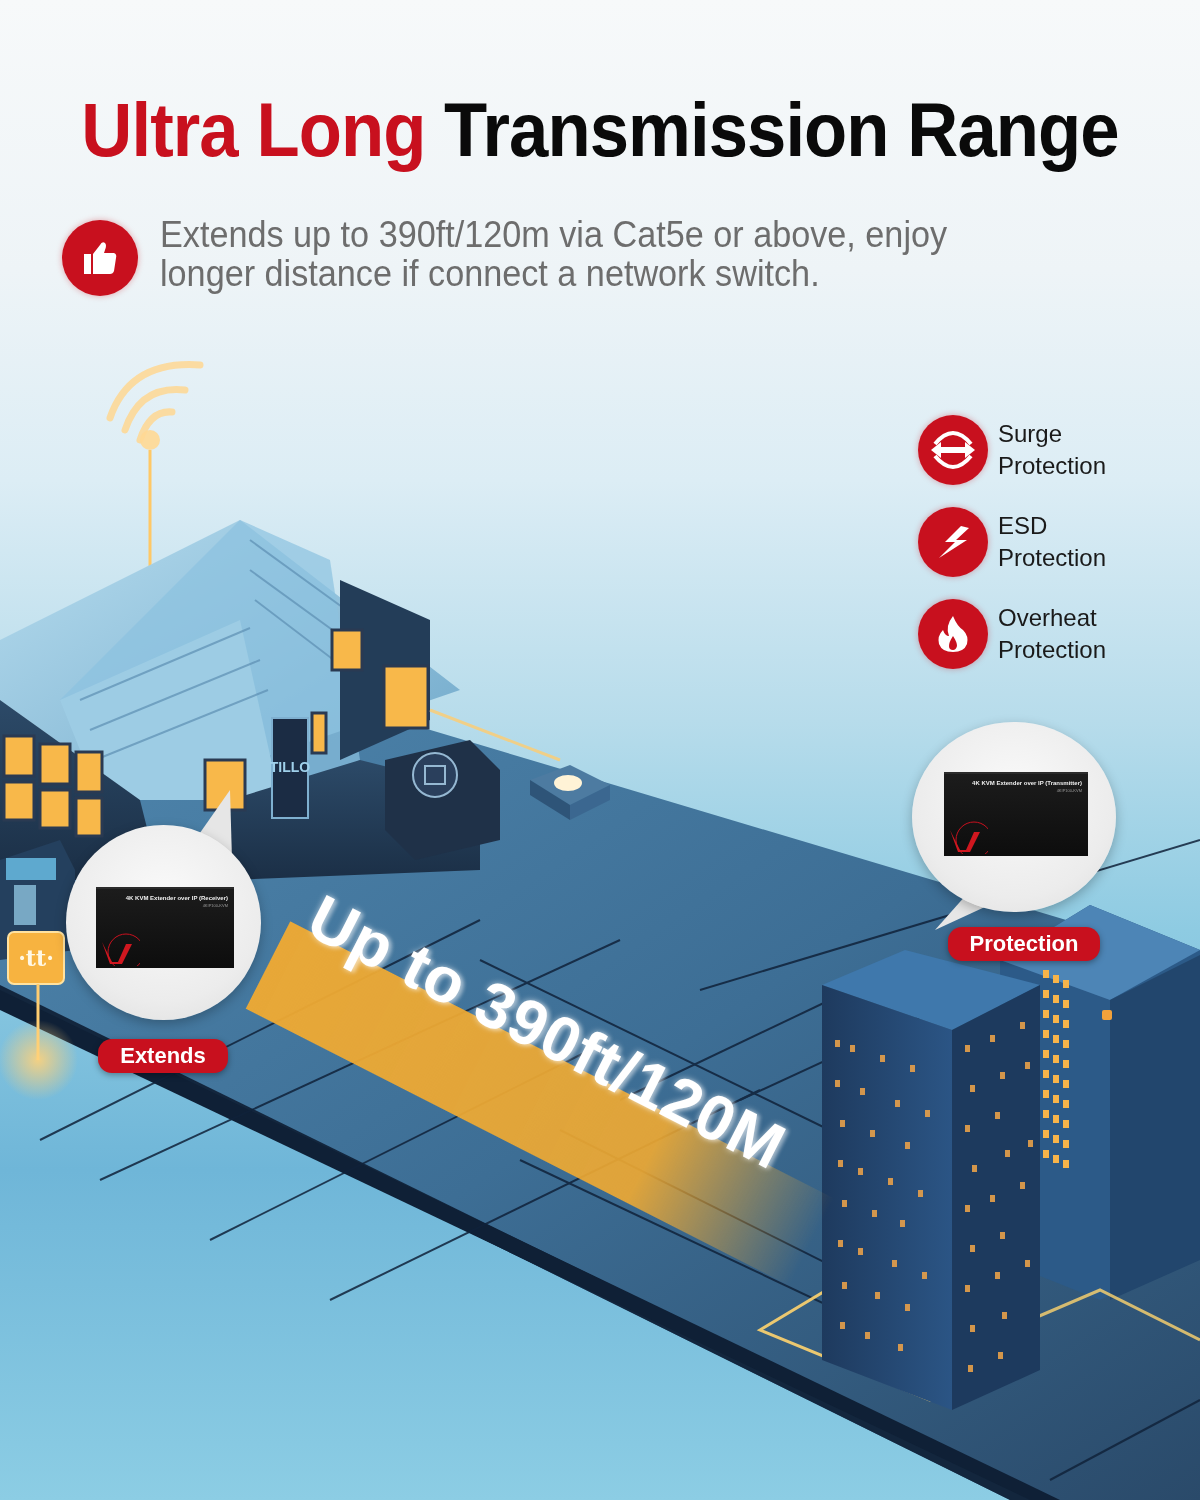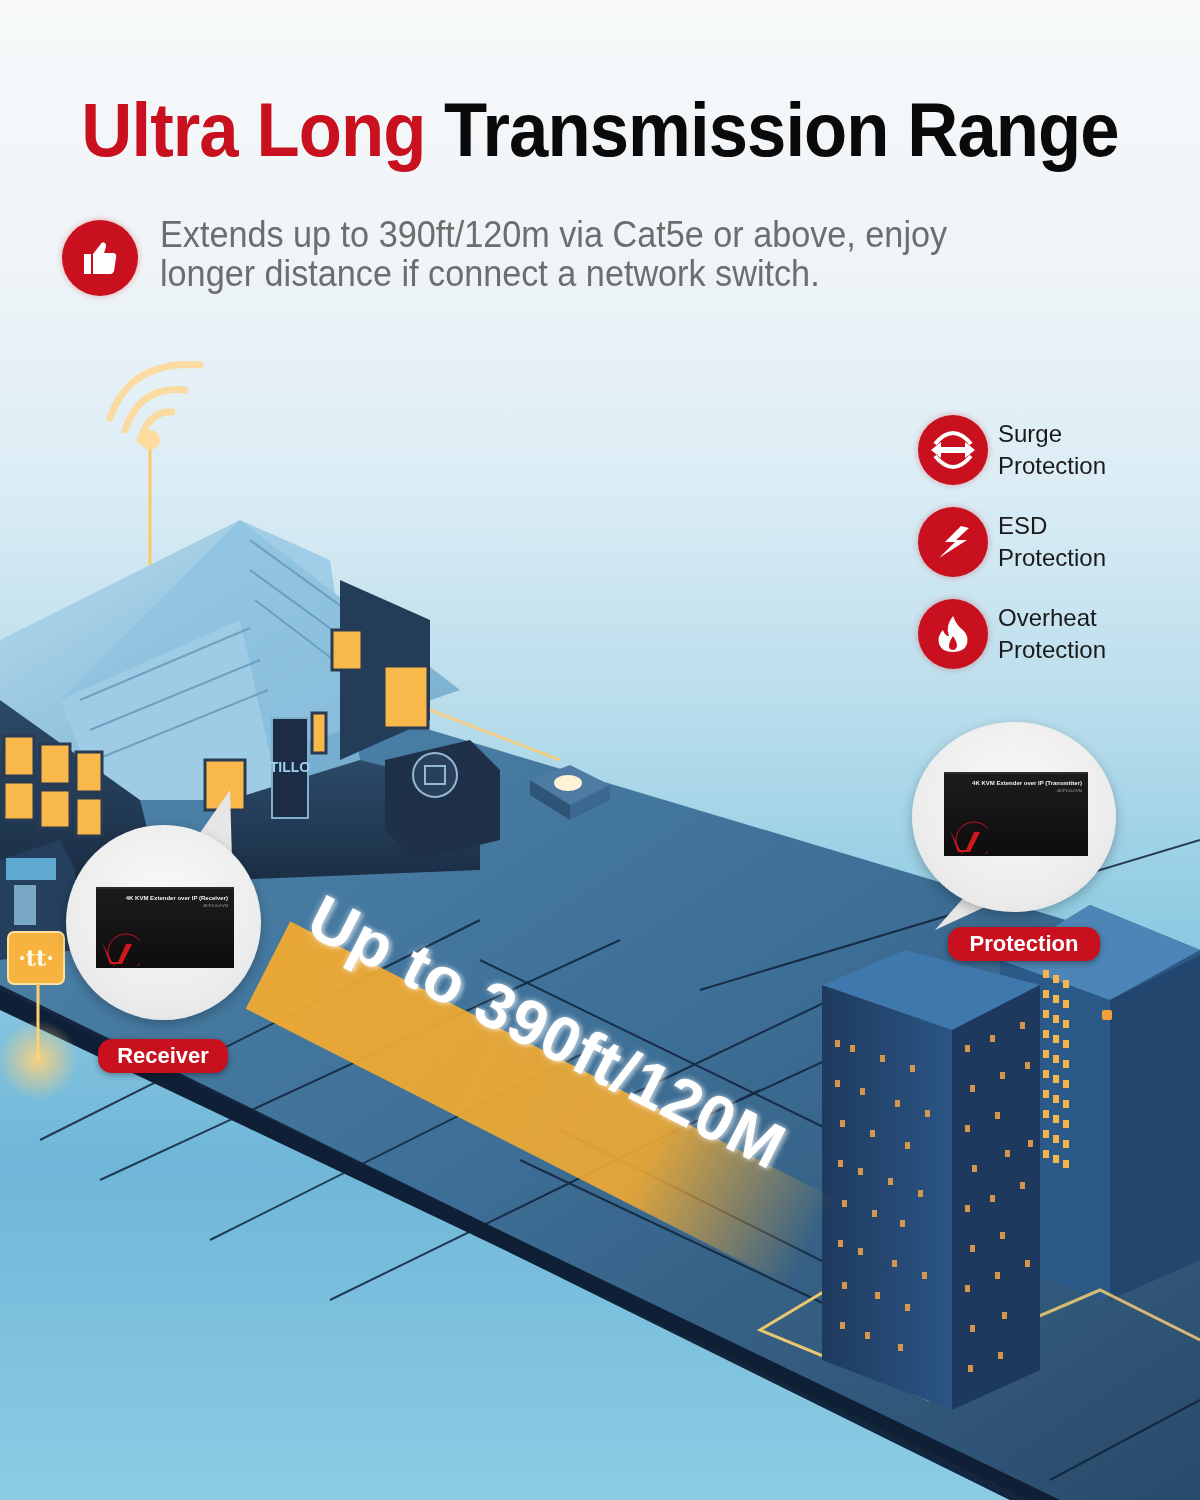--- a/index.html
+++ b/index.html
@@ -301,21 +301,21 @@
   <div class="callout" style="left:66px; top:825px; width:195px; height:195px;">
     <div class="device" style="left:30px; top:62px; width:138px; height:81px;">
       <span class="device-label">4K KVM Extender over IP (Receiver)</span>
       <span class="device-sub">4KIP100-KVM</span>
       <svg width="40" height="34" viewBox="0 0 40 34" style="position:absolute;left:4px;bottom:2px">
         <circle cx="26" cy="20" r="18" fill="none" stroke="#c8101e" stroke-width="1"></circle>
         <path d="M2 10 L12 30 L18 30 L26 12 L32 12 L22 32 L10 32 Z" fill="#d0171f"></path>
       </svg>
     </div>
   </div>
-  <div class="pill" style="left:98px; top:1039px; width:130px;">Receiver</div>
+  <div class="pill" style="left:98px; top:1039px; width:130px;">Extends</div>
 
   <div class="callout" style="left:912px; top:722px; width:204px; height:190px;">
     <div class="device" style="left:32px; top:50px; width:144px; height:84px;">
       <span class="device-label">4K KVM Extender over IP (Transmitter)</span>
       <span class="device-sub">4KIP100-KVM</span>
       <svg width="40" height="34" viewBox="0 0 40 34" style="position:absolute;left:4px;bottom:2px">
         <circle cx="26" cy="20" r="18" fill="none" stroke="#c8101e" stroke-width="1"></circle>
         <path d="M2 10 L12 30 L18 30 L26 12 L32 12 L22 32 L10 32 Z" fill="#d0171f"></path>
       </svg>
     </div>

